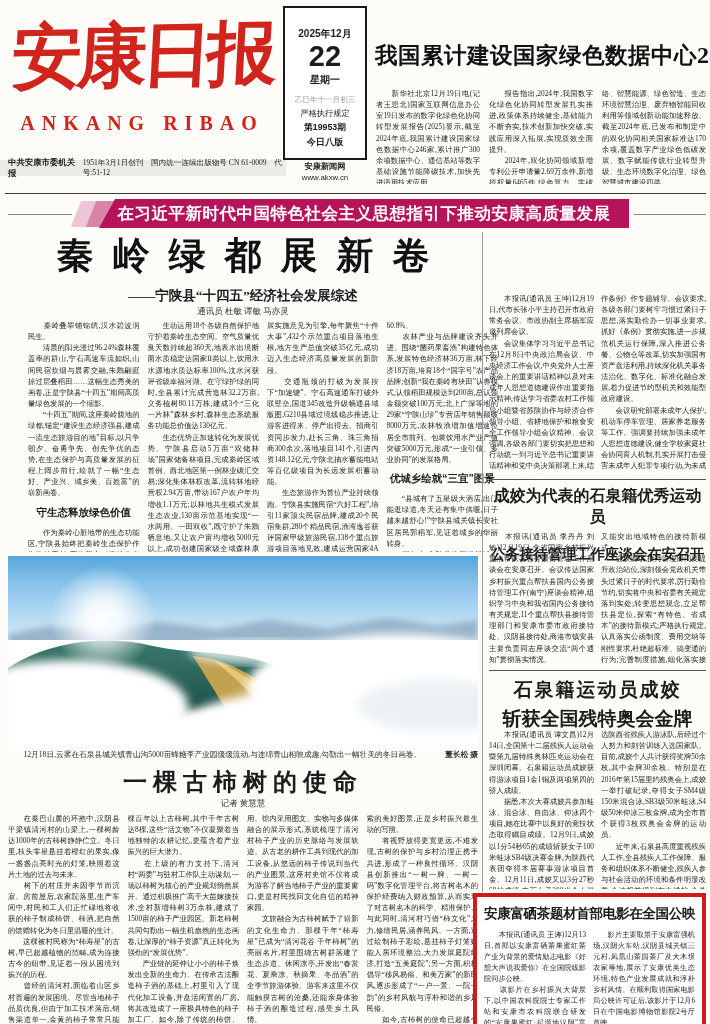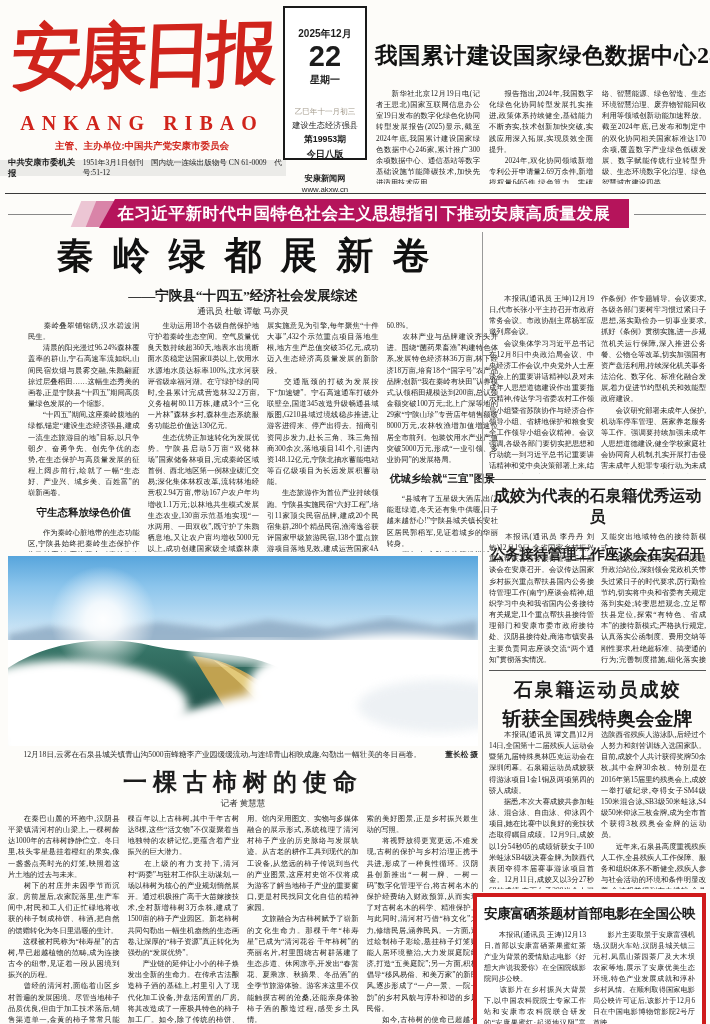--- a/index.html
+++ b/index.html
@@ -16,21 +16,21 @@
   .gray-strip{left:0;top:160px;width:278px;height:16px;background:#ebebe8;display:flex;align-items:center;
     gap:7px;padding-left:8px;font-size:7.6px;color:#222;}
   .gray-strip .org{font-weight:bold;font-size:8.4px;}
 
   
   .datebox{left:283px;top:6px;width:84px;height:154px;border:2px solid #1a1a1a;background:#fff;
     text-align:center;box-sizing:border-box;padding-top:19px;font-family:"Liberation Sans",sans-serif;}
   .db-ym{font-size:10px;font-weight:bold;}
   .db-day{font-size:29px;font-weight:bold;line-height:31px;}
   .db-week{font-size:10px;font-weight:bold;margin-top:1px;}
-  .db-lunar{font-size:7.6px;color:#a39a8c;margin-top:20px;}
+  .db-lunar{font-size:7.6px;color:#a39a8c;margin-top:8px;}
   .db-pub{font-size:8.2px;margin-top:3px;font-family:"Liberation Serif",serif;}
   .db-issue{font-size:8.8px;font-weight:bold;margin-top:3px;}
   .db-pages{font-size:9.2px;font-weight:bold;margin-top:2px;}
   .db-site{font-size:8.2px;font-weight:bold;margin-top:12px;}
   .db-url{font-size:7.8px;margin-top:1px;}
 
   
   .ts-head{left:375px;top:40px;width:332px;font-family:"Liberation Sans",sans-serif;font-weight:900;
     font-size:22.5px;letter-spacing:0.5px;white-space:nowrap;color:#111;}
   .ts-head .num{font-family:"Liberation Serif",serif;font-size:24px;font-weight:bold;}
@@ -96,32 +96,31 @@
   .movie-body{margin-top:7px;display:flex;gap:7px;height:110px;overflow:hidden;}
   .movie-body .bt{font-size:7.2px;}
 </style>
 </head>
 <body>
 
 <div id="page">
 
   <div class="abs mast-title">安康日报</div>
   <div class="abs mast-latin">ANKANG  RIBAO</div>
-  <div class="abs mast-super">主管、主办单位:中国共产党安康市委员会</div>
   <div class="abs gray-strip">
     <span class="org">中共安康市委机关报</span>
     <span>1951年3月1日创刊　国内统一连续出版物号 CN 61-0009　代号:51-12</span>
   </div>
 
   <div class="abs datebox">
     <div class="db-ym">2025年12月</div>
     <div class="db-day">22</div>
     <div class="db-week">星期一</div>
     <div class="db-lunar">乙巳年十一月初三</div>
-    <div class="db-pub">建设生态经济强县</div>
+    <div class="db-pub">严格执行规定</div>
     <div class="db-issue">第19953期</div>
     <div class="db-pages">今日八版</div>
     <div class="db-site">安康新闻网</div>
     <div class="db-url">www.akxw.cn</div>
   </div>
 
   <div class="abs ts-head"><span>我国累计建设国家绿色数据中心</span><span class="num">246</span></div>
   <div class="abs ts-cols">
     <div class="col bt">　　新华社北京12月19日电(记者王思北)国家互联网信息办公室19日发布的数字化绿色化协同转型发展报告(2025)显示,截至2024年底,我国累计建设国家绿色数据中心246家,累计推广300余项数据中心、通信基站等数字基础设施节能降碳技术,加快先进适用技术应用。</div>
     <div class="col bt">　　报告指出,2024年,我国数字化绿色化协同转型发展扎实推进,政策体系持续健全,基础能力不断夯实,技术创新加快突破,实践应用深入拓展,实现质效全面提升。

